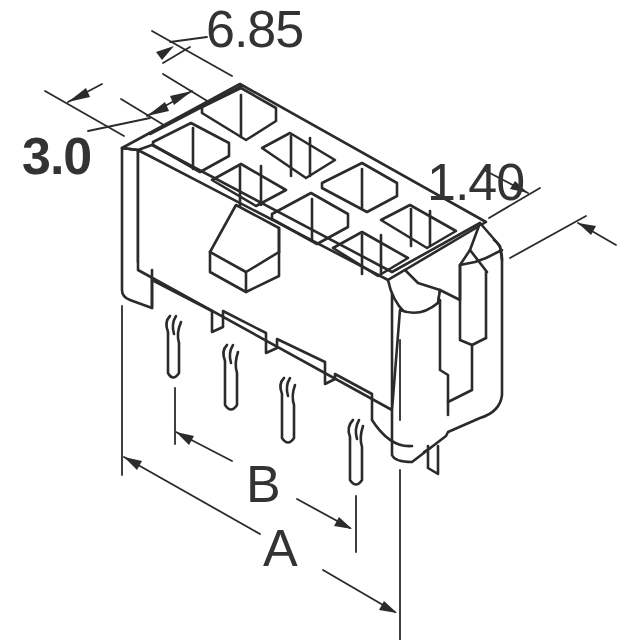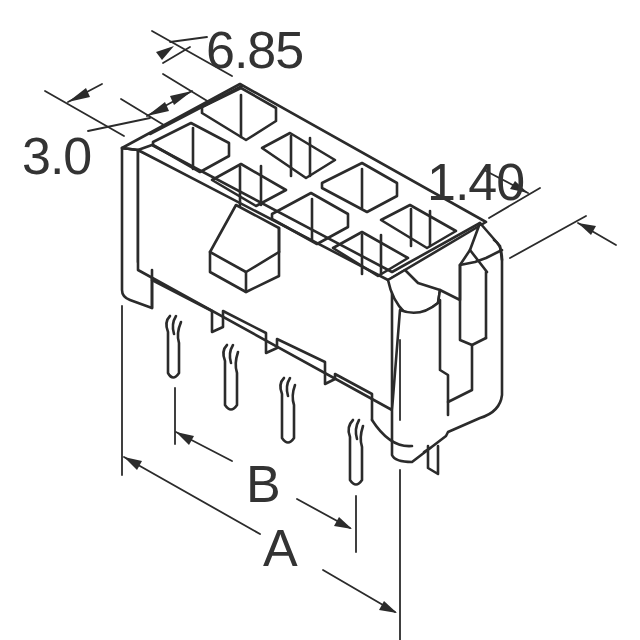--- a/index.html
+++ b/index.html
@@ -141,17 +141,17 @@
     <line class="thin" x1="122" y1="306" x2="122" y2="475"></line>
     <line class="thin" x1="400" y1="340" x2="400" y2="420"></line>
     <line class="thin" x1="400" y1="470" x2="400" y2="640"></line>
     <line class="thin" x1="124" y1="457" x2="260" y2="534"></line>
     <polygon class="arrow" points="124,457 142,461 137,470"></polygon>
     <line class="thin" x1="323" y1="570" x2="395" y2="612"></line>
     <polygon class="arrow" points="397,613 379,610 384,601"></polygon>
   </g>
 </svg>
 
-<div class="dimtext" style="left:206px; top:24px; font-size:52px;text-align:right;">6.85</div>
-<div class="dimtext" style="left:22px; top:130px; font-size:52px;">3.0</div>
+<div class="dimtext" style="left:206px; top:3px; font-size:52px;text-align:right;">6.85</div>
+<div class="dimtext" style="left:22px; top:130px; font-size:52px;font-weight:bold;">3.0</div>
 <div class="dimtext" style="left:427px; top:112px; font-size:52px;margin-top:44px;">1.40</div>
 <div class="dimtext" style="left:246px; top:458px; font-size:52px;">B</div>
 <div class="dimtext" style="left:263px; top:522px; font-size:52px;">A</div>
 
 </body></html>

